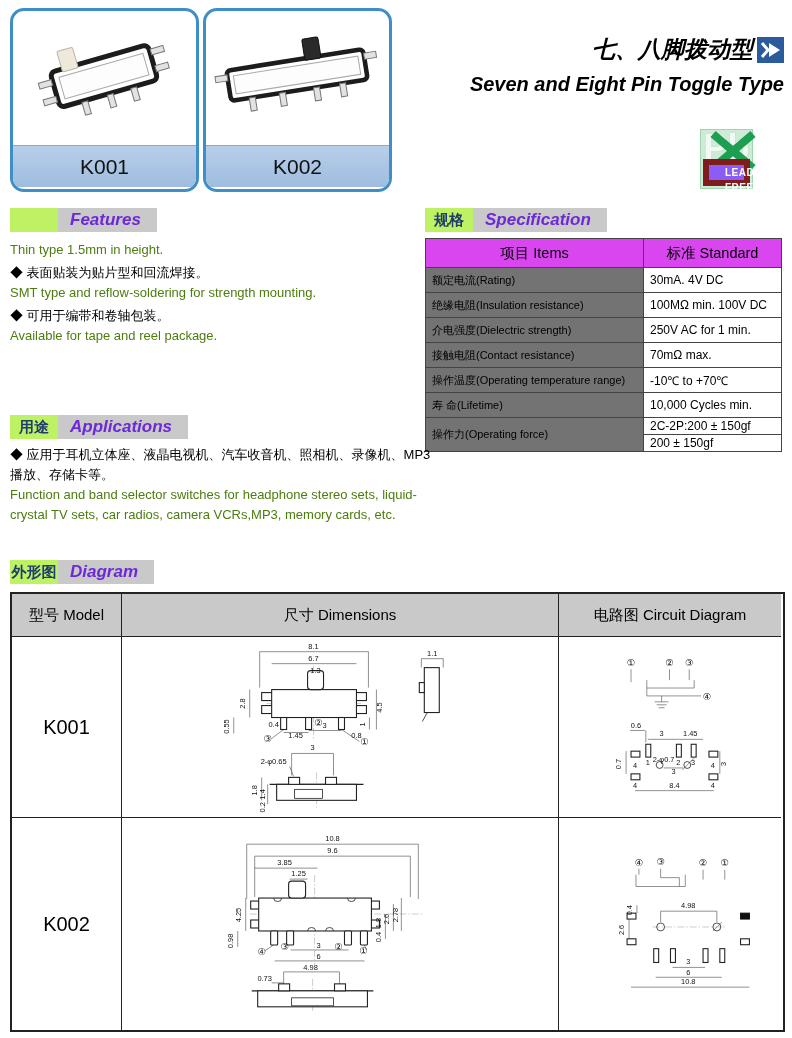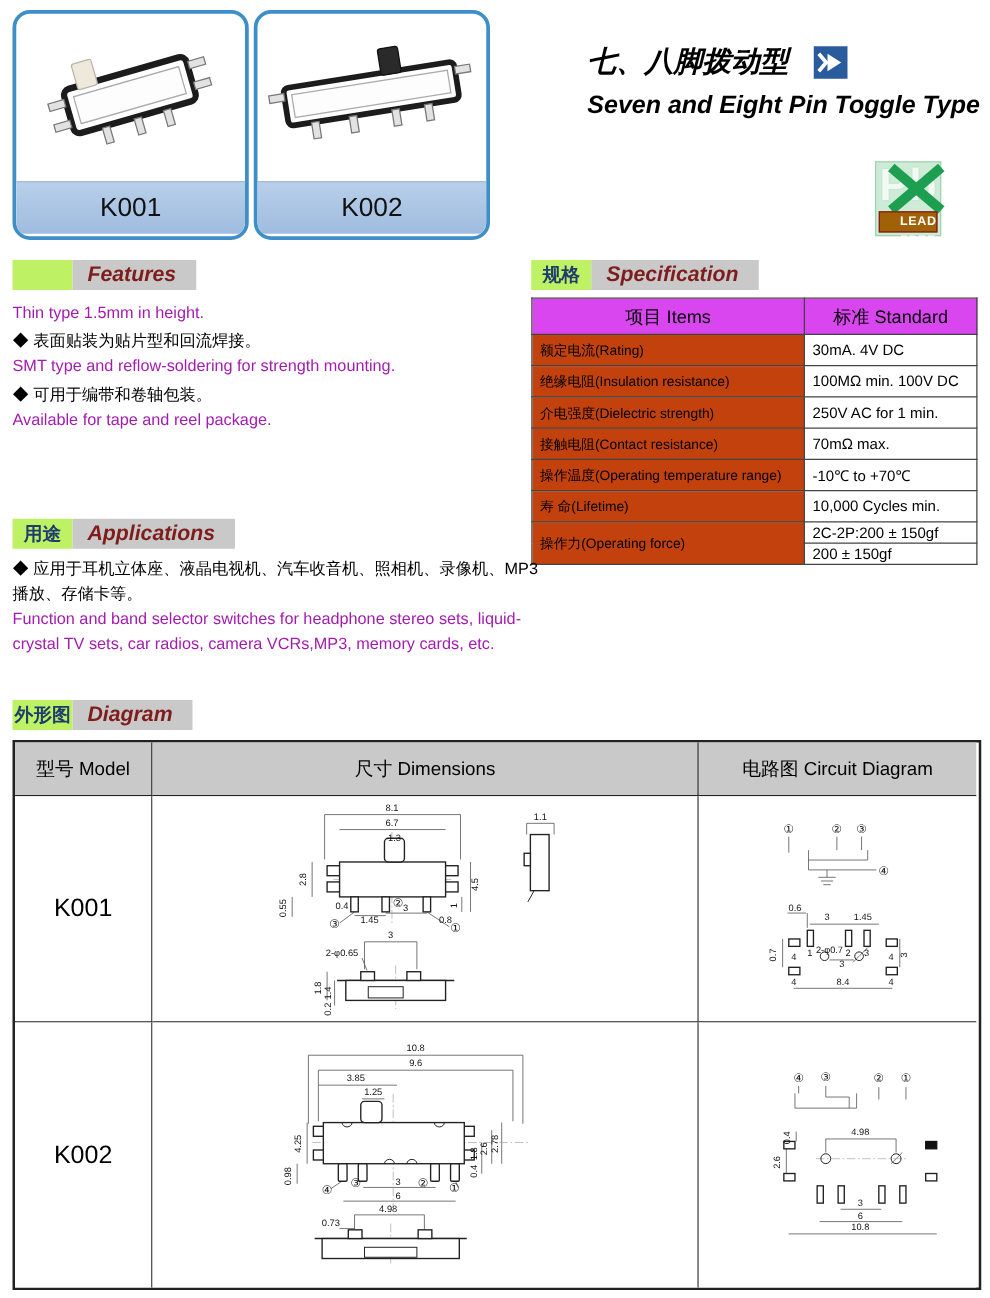--- a/index.html
+++ b/index.html
@@ -9,49 +9,49 @@
   
   .card{position:absolute;top:8px;width:183px;height:178px;border:3px solid #3e8ec7;
         border-radius:14px;overflow:hidden;background:#fff;}
   .card.c1{left:10px;} .card.c2{left:203px;}
   .photo{height:134px;display:flex;align-items:center;justify-content:center;}
   .band{height:41px;background:linear-gradient(#b7cfe9,#9fbcdf);border-top:1px solid #86a9cf;
         display:flex;align-items:center;justify-content:center;font-size:21px;color:#111;}
 
   
   .titles{position:absolute;right:8px;top:34px;text-align:right;}
-  .t-zh{font-size:23px;font-weight:bold;font-style:italic;display:flex;align-items:center;justify-content:flex-start;gap:20px;}
+  .t-zh{font-size:23px;font-weight:bold;font-style:italic;display:flex;align-items:center;justify-content:flex-end;gap:4px;}
   .arrow-box{width:27px;height:26px;background:#2a5b9c;display:inline-flex;align-items:center;justify-content:center;}
   .t-en{font-size:20px;font-weight:bold;font-style:italic;margin-top:8px;}
 
   
   .leadfree{position:absolute;left:700px;top:129px;width:53px;height:60px;background:#cdebd6;
             border:1px solid #9fd4af;box-sizing:border-box;}
   .lf-pb{position:absolute;top:-3px;left:0;right:0;text-align:center;font-size:36px;font-weight:bold;
          color:#f2f8f4;text-shadow:0 0 1px #9fd4af;}
-  .lf-bar{position:absolute;left:2px;right:2px;bottom:2px;height:15px;background:#a16207;color:#fff;
+  .lf-bar{position:absolute;left:2px;right:2px;bottom:2px;height:15px;background:#8b5cf6;color:#fff;
           font-size:10px;font-weight:bold;text-align:center;line-height:15px;letter-spacing:.5px;
-          border:1px solid #7f1d1d;padding-left:16px;}
+          border:6px solid #7f1d1d;padding-left:16px;}
 
   
   .sec-h{position:absolute;display:flex;height:24px;}
   .sec-h .zh{width:48px;background:#bef264;color:#1e3c6e;font-size:15px;font-weight:bold;
              display:flex;align-items:center;justify-content:center;}
-  .sec-h .en{background:#c9c9c9;color:#7f1d1d;font-size:17px;font-weight:bold;font-style:italic;
+  .sec-h .en{background:#c9c9c9;color:#6d28d9;font-size:17px;font-weight:bold;font-style:italic;
              padding:0 16px 0 12px;line-height:24px;}
 
   
   .txtblock{position:absolute;left:10px;width:425px;font-size:13px;line-height:20px;}
-  .f-zh{color:#000;} .f-en{color:#a21caf;margin-bottom:3px;}
+  .f-zh{color:#000;} .f-en{color:#4d7c0f;margin-bottom:3px;}
 
   
   .spec{position:absolute;left:425px;top:238px;width:357px;border-collapse:collapse;}
   .spec td,.spec th{border:1px solid #444;padding:1px 6px;}
   .spec th{background:#d946ef;font-size:14.5px;font-weight:normal;height:26px;margin-left:24px;}
-  .spec td.sl{background:#c2410c;font-size:11px;width:205px;height:22px;}
+  .spec td.sl{background:#737373;font-size:11px;width:205px;height:22px;}
   .spec td.sv{background:#fff;font-size:12px;}
 
   
   .dgrid{position:absolute;left:10px;top:592px;width:771px;border:2px solid #222;
          display:grid;grid-template-columns:110px 437px 222px;box-sizing:content-box;}
   .dcell{border-right:1px solid #222;border-bottom:1px solid #222;display:flex;
          align-items:center;justify-content:center;background:#fff;}
   .dcell.hd{background:#c9c9c9;height:42px;font-size:15px;}
   .dcell.lastcol{border-right:none;} .dcell.lastrow{border-bottom:none;}
   .dcell.model{font-size:20px;}

